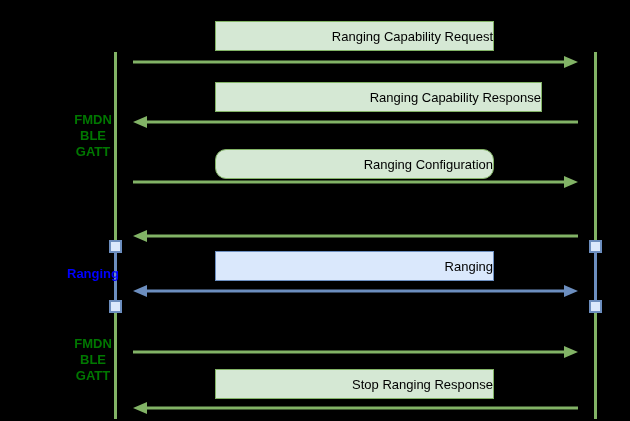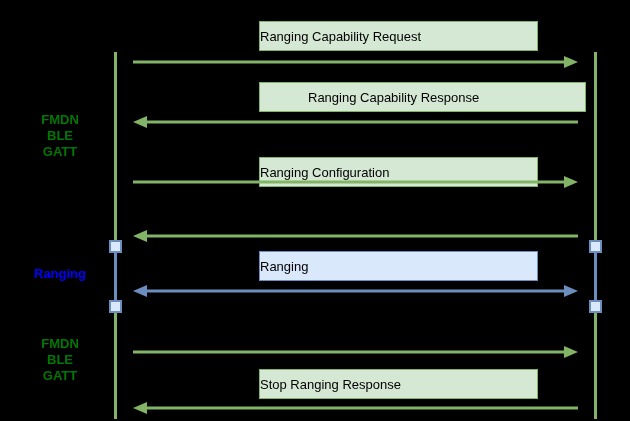--- a/index.html
+++ b/index.html
@@ -38,25 +38,24 @@
     border: 2px solid #6c8ebf;
   }
   
   .box {
     position: absolute;
     left: 215px;
     width: 277px;
     height: 28px;
     display: flex;
     align-items: center;
-    justify-content: flex-start;
+    justify-content: flex-end;
     font-size: 13px;
     color: #000000;
     text-align: center;
-    margin-left: 44px;
   }
   .box.g { background: #d5e8d4; border: 1.5px solid #82b366; }
   .box.b { background: #dae8fc; border: 1.5px solid #6c8ebf; }
   
   .arrow {
     position: absolute;
     left: 133px;
     width: 445px;
     height: 14px;
   }
@@ -88,20 +87,21 @@
   .arrow.b .head.hl { border-right-color: #6c8ebf; }
   
   .side-label {
     position: absolute;
     left: 0;
     width: 120px;
     text-align: center;
     font-weight: bold;
     font-size: 13px;
     line-height: 16px;
+    padding-left: 33px;
   }
   .side-label.green { color: #007700; }
   .side-label.blue  { color: #0000ff; }
 </style>
 </head>
 <body>
 
 <div class="canvas">
 
   <div class="lifeline ll-left"></div>
@@ -137,21 +137,21 @@
   </div>
 
   <div class="box g" style="top:82px;padding-left:48px;">
     <span>Ranging Capability Response</span>
   </div>
   <div class="arrow g dir-left" style="top:115px;">
     <div class="shaft"></div>
     <div class="head hl"></div>
   </div>
 
-  <div class="box g" style="top:157px;">
+  <div class="box g" style="top:149px;border-radius:11px;">
     <span>Ranging Configuration</span>
   </div>
   <div class="arrow g dir-right" style="top:175px;">
     <div class="shaft"></div>
     <div class="head hr"></div>
   </div>
 
   <div class="arrow g dir-left" style="top:229px;">
     <div class="shaft"></div>
     <div class="head hl"></div>

